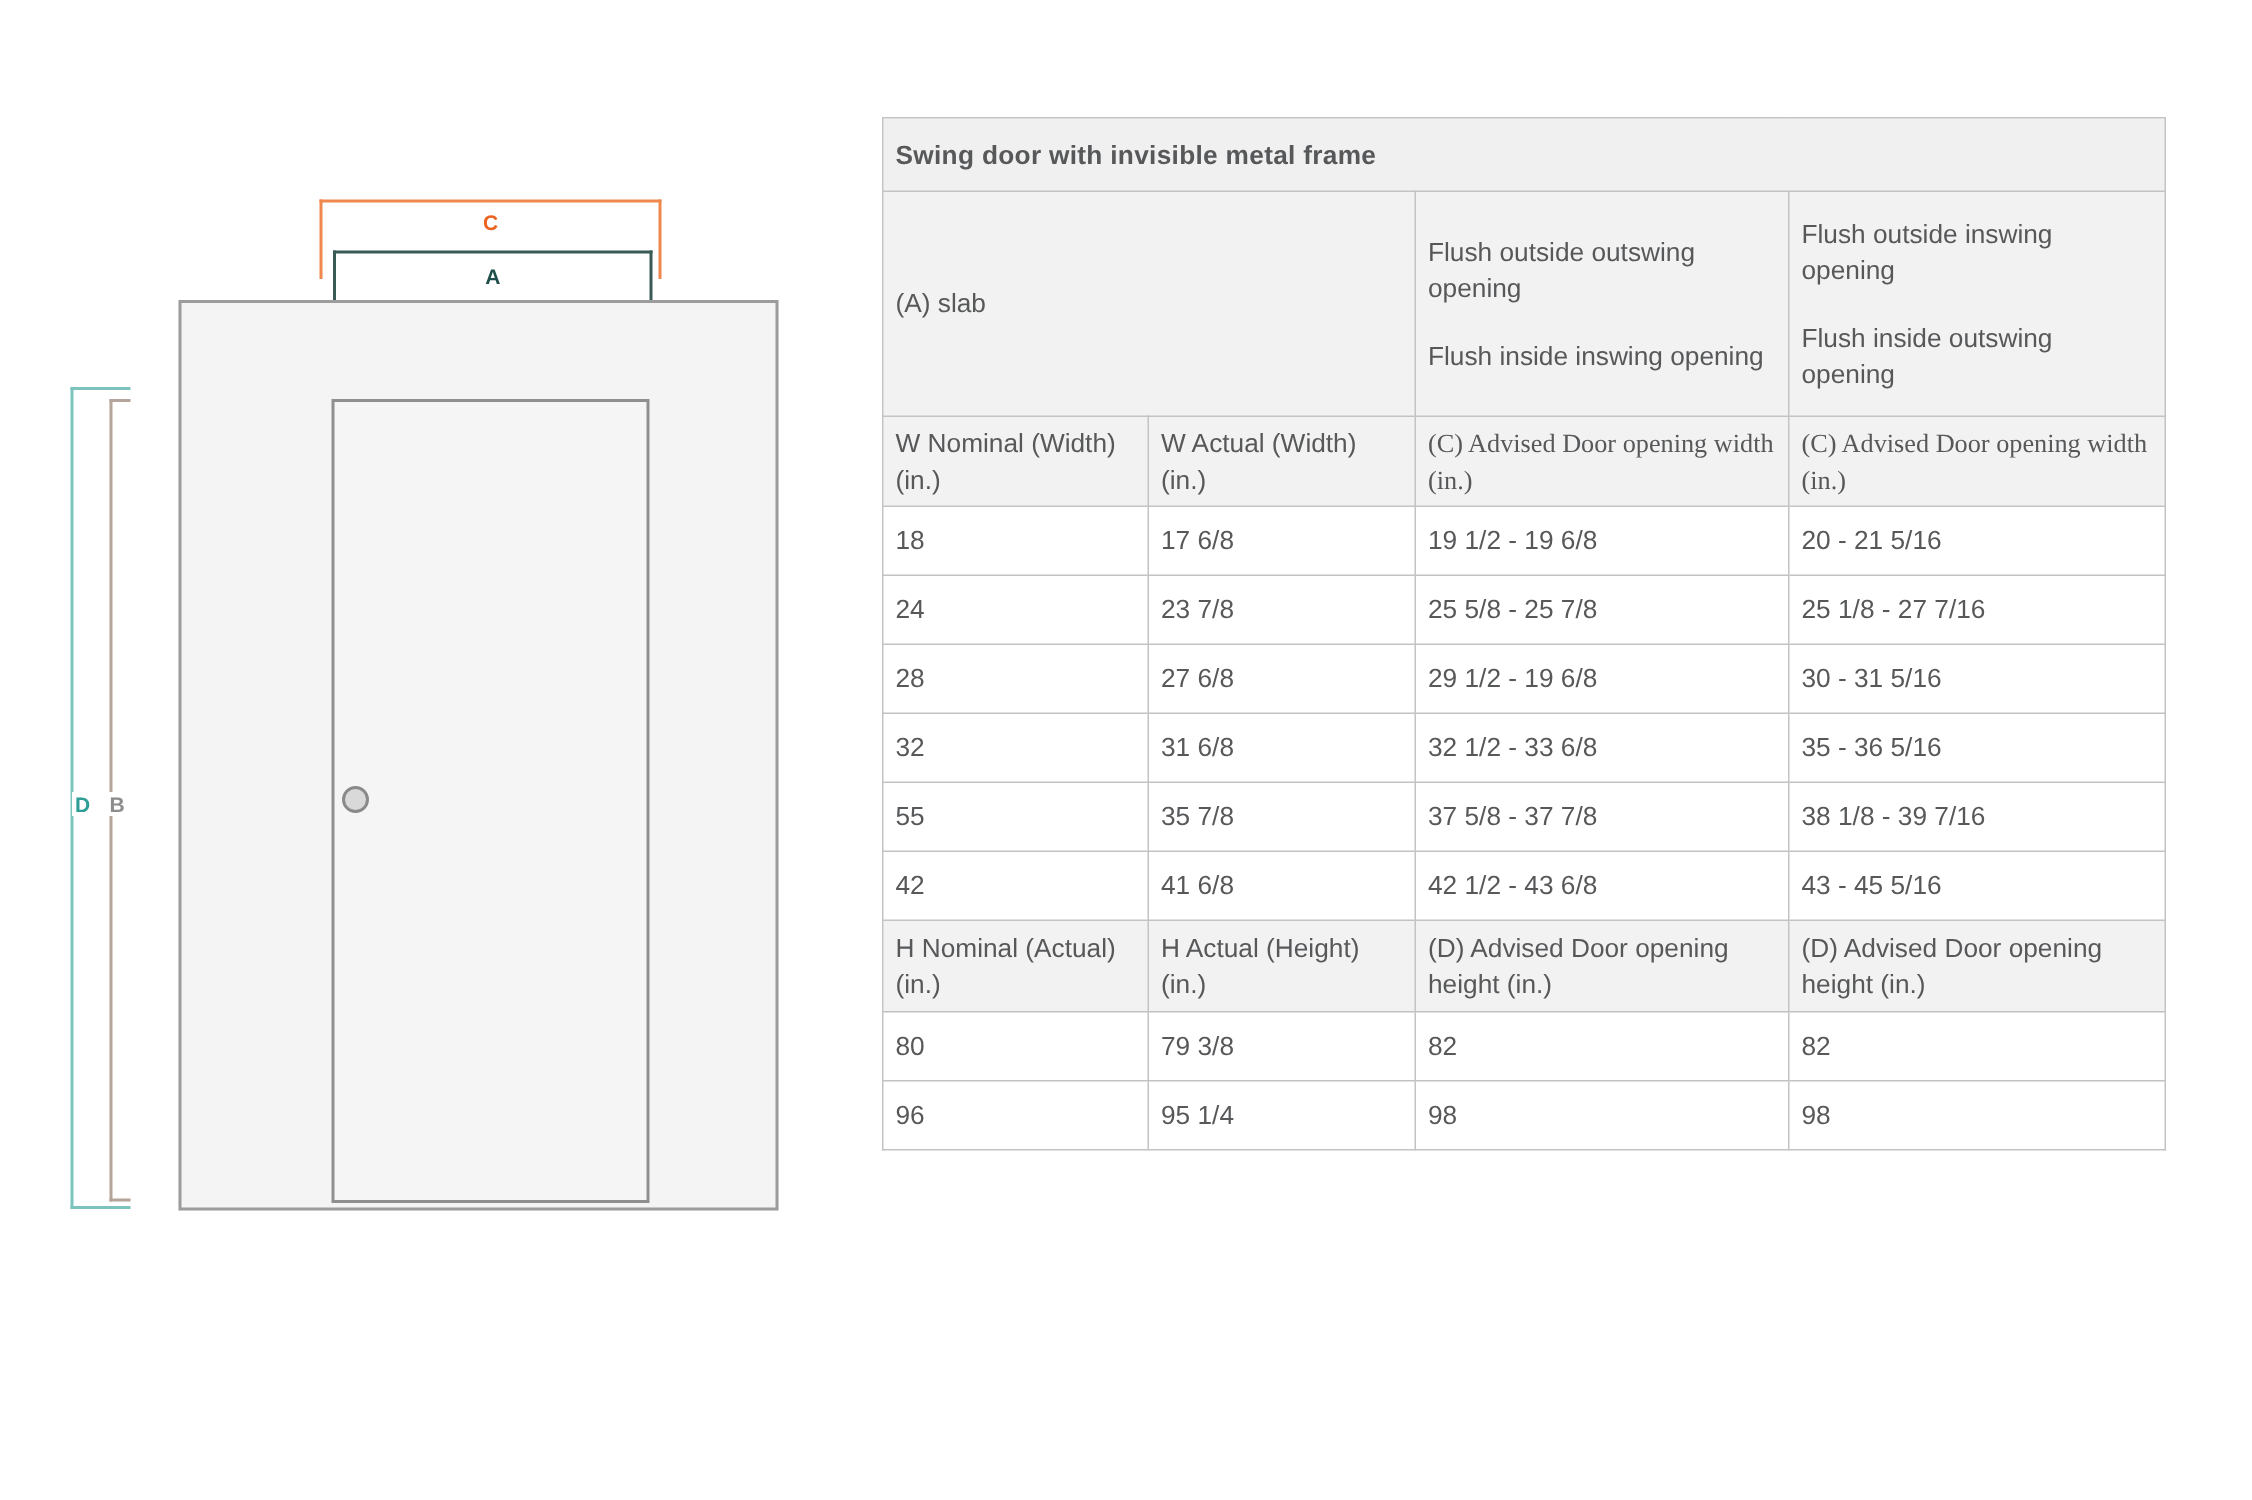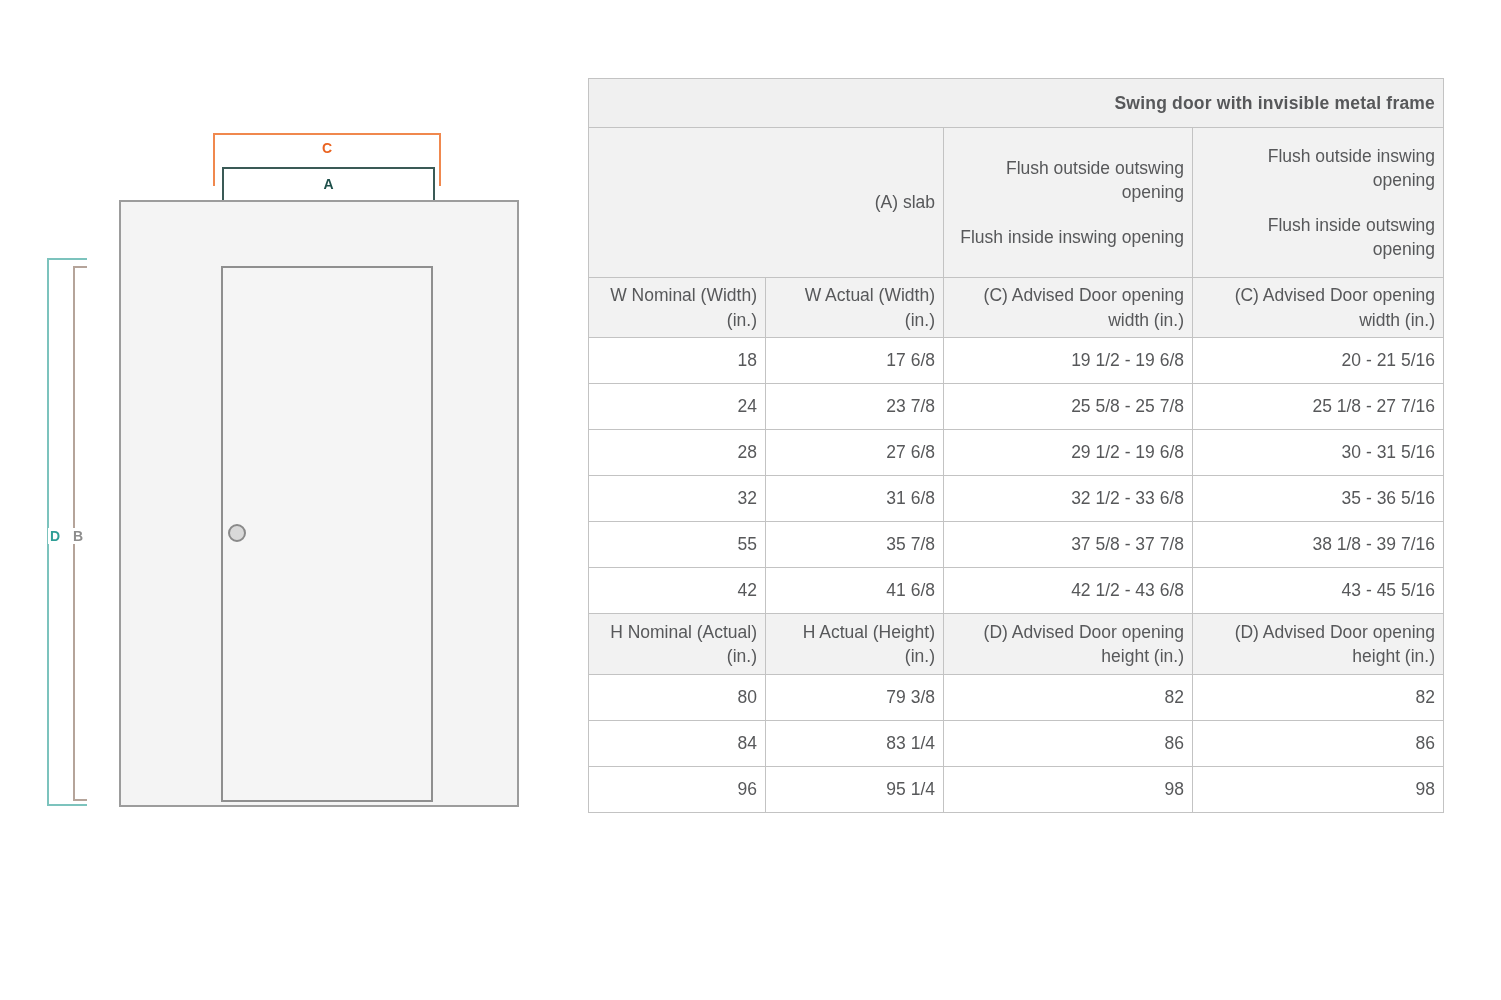--- a/index.html
+++ b/index.html
@@ -7,37 +7,37 @@
   .stage { position:relative; width:1501px; height:1000px; overflow:hidden; background:#ffffff; }
 
   
   .spec-table {
     position:absolute; left:588px; top:78px; width:855px;
     border-collapse:collapse; table-layout:fixed;
     border:1px solid #a9a9a9;
   }
   .spec-table td {
     border:1px solid #c3c3c3;
-    text-align:right; vertical-align:middle;
+    text-align:left; vertical-align:middle;
     color:#57585a; font-size:17.5px; padding:0 8px;
     line-height:1.4;
   }
   tr.r-title  { height:49px; }
   tr.r-group  { height:150px; }
   tr.r-colhead{ height:60px;padding-left:29px; }
   tr.r-data   { height:46px; }
   tr.r-colhead2{ height:61px; }
 
   .hd { background:#f2f2f2; font-size:19px; color:#57585a; line-height:1.45; }
   .title-cell {
     background:#f0f0f0; font-weight:700; font-size:20px;
     color:#4e4e4e; letter-spacing:0.2px;
   }
   .slab-cell { font-size:20px; color:#1e4f4a; }
-  .orange { color:#ea6320; }
+  .orange { color:#ea6320;font-family:Liberation Serif, serif; }
   .teal   { color:#2f9e96; }
   .flush-b { margin-top:20px; }
   .hd-pad { padding:0 18px; }
 
   
   .abs { position:absolute; box-sizing:border-box; }
   .wall {
     left:119px; top:200px; width:400px; height:607px;
     background:#f4f4f4; border:2px solid #9c9c9c;
   }
@@ -174,26 +174,20 @@
       <td class="hd hd-pad teal">(D) Advised Door opening height (in.)</td>
     </tr>
 
     <tr class="r-data">
       <td>80</td>
       <td>79 3/8</td>
       <td>82</td>
       <td>82</td>
     </tr>
     <tr class="r-data">
-      <td>84</td>
-      <td>83 1/4</td>
-      <td>86</td>
-      <td>86</td>
-    </tr>
-    <tr class="r-data">
       <td>96</td>
       <td>95 1/4</td>
       <td>98</td>
       <td>98</td>
     </tr>
   </tbody>
     </table>
 
 </div>
 

